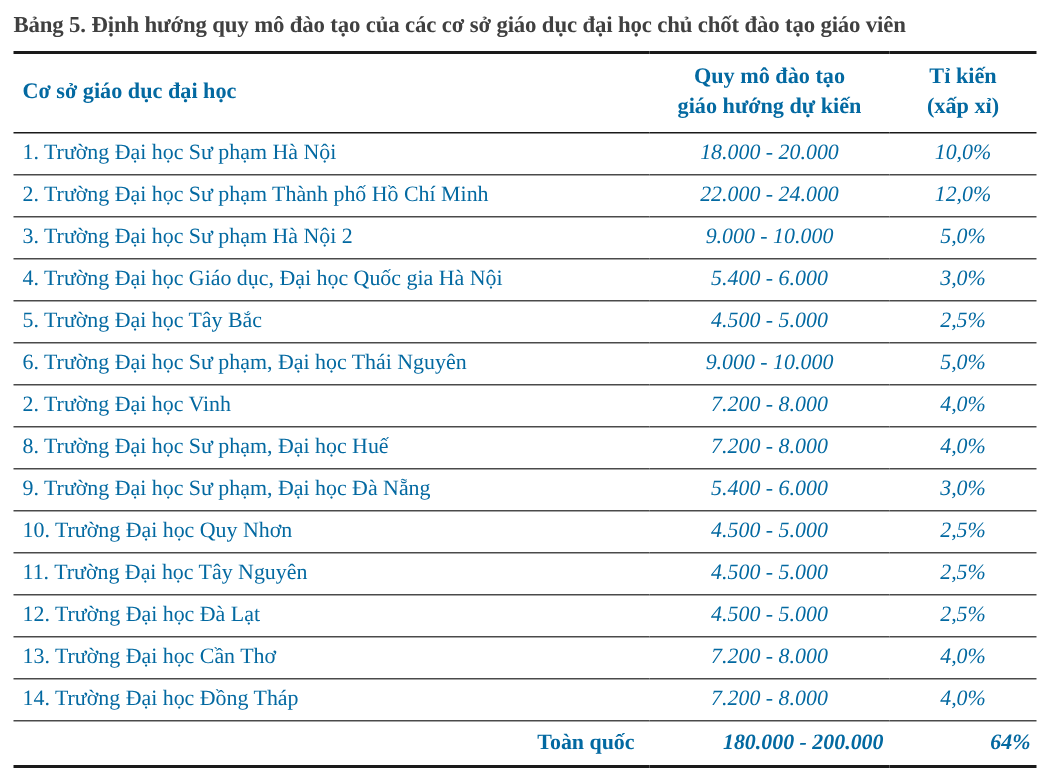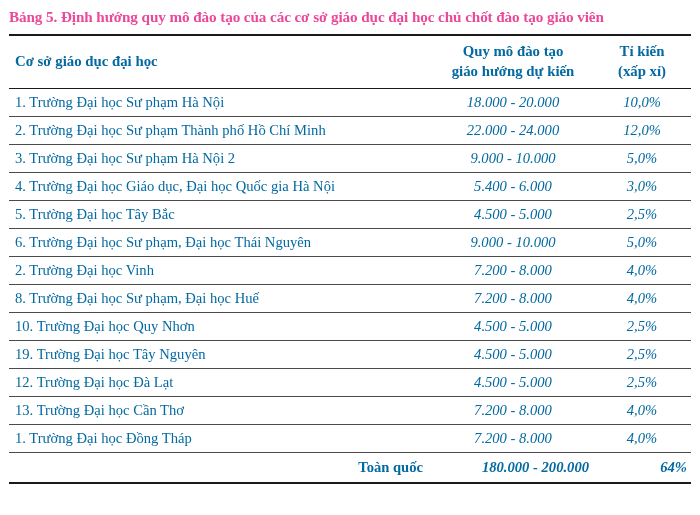--- a/index.html
+++ b/index.html
@@ -23,21 +23,21 @@
     position: relative;
   }
 
   
   .caption {
     font-weight: bold;
     font-size: 15.2px;
     line-height: 21px;
     letter-spacing: -0.1px;
     margin: 0 0 7px 0;
-    color: #ec4899;
+    color: #404040;
   }
 
   
   table.data-table {
     width: 682px;
     border-collapse: collapse;
     table-layout: fixed;
     font-size: 14.6px;
     color: #0369a1;
   }
@@ -166,41 +166,46 @@
         <td class="cell-name">2. Trường Đại học Vinh</td>
         <td class="cell-scale">7.200 - 8.000</td>
         <td class="cell-ratio">4,0%</td>
       </tr>
       <tr class="data-row">
         <td class="cell-name">8. Trường Đại học Sư phạm, Đại học Huế</td>
         <td class="cell-scale">7.200 - 8.000</td>
         <td class="cell-ratio">4,0%</td>
       </tr>
       <tr class="data-row">
+        <td class="cell-name">9. Trường Đại học Sư phạm, Đại học Đà Nẵng</td>
+        <td class="cell-scale">5.400 - 6.000</td>
+        <td class="cell-ratio">3,0%</td>
+      </tr>
+      <tr class="data-row">
         <td class="cell-name">10. Trường Đại học Quy Nhơn</td>
         <td class="cell-scale">4.500 - 5.000</td>
         <td class="cell-ratio">2,5%</td>
       </tr>
       <tr class="data-row">
-        <td class="cell-name">19. Trường Đại học Tây Nguyên</td>
+        <td class="cell-name">11. Trường Đại học Tây Nguyên</td>
         <td class="cell-scale">4.500 - 5.000</td>
         <td class="cell-ratio">2,5%</td>
       </tr>
       <tr class="data-row">
         <td class="cell-name">12. Trường Đại học Đà Lạt</td>
         <td class="cell-scale">4.500 - 5.000</td>
         <td class="cell-ratio">2,5%</td>
       </tr>
       <tr class="data-row">
         <td class="cell-name">13. Trường Đại học Cần Thơ</td>
         <td class="cell-scale">7.200 - 8.000</td>
         <td class="cell-ratio">4,0%</td>
       </tr>
       <tr class="data-row">
-        <td class="cell-name">1. Trường Đại học Đồng Tháp</td>
+        <td class="cell-name">14. Trường Đại học Đồng Tháp</td>
         <td class="cell-scale">7.200 - 8.000</td>
         <td class="cell-ratio">4,0%</td>
       </tr>
 
       <tr class="total-row">
         <td class="cell-name">Toàn quốc</td>
         <td class="cell-scale">180.000 - 200.000</td>
         <td class="cell-ratio">64%</td>
       </tr>
     </tbody>

